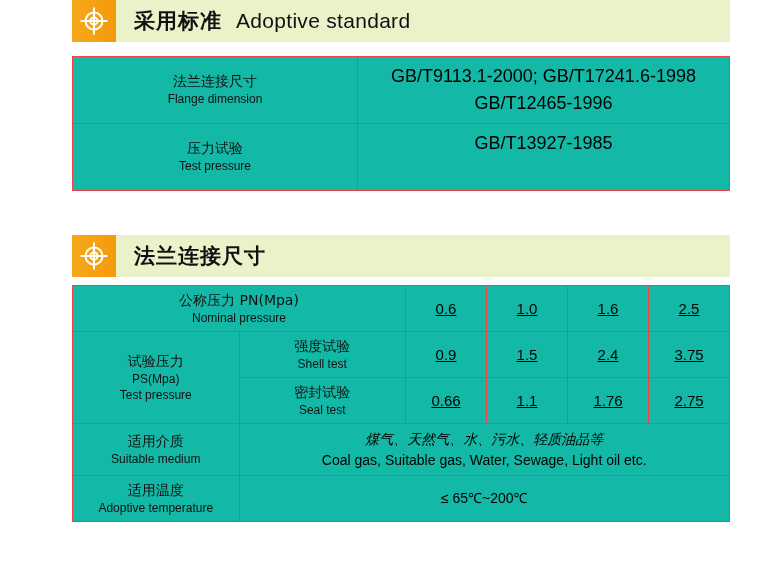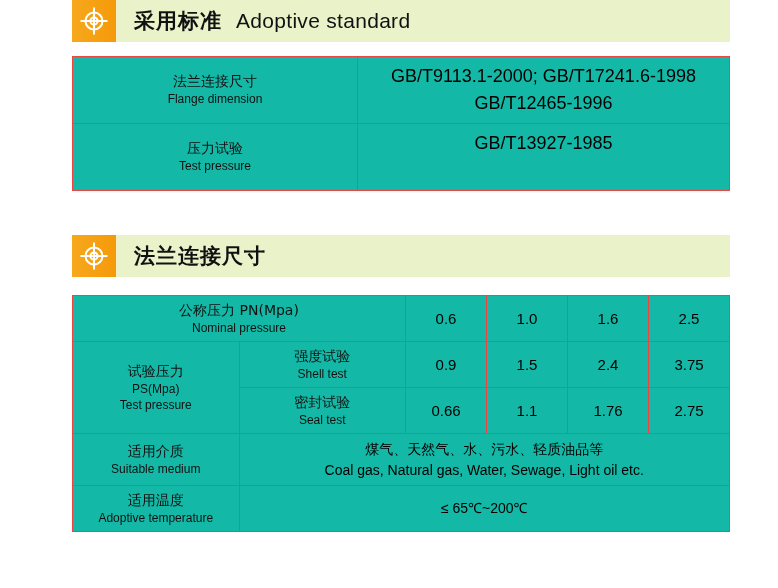--- a/index.html
+++ b/index.html
@@ -100,34 +100,36 @@
   }
 
   
   .std-table { margin-top: 14px; }
   .std-table td.label { width: 268px; }
   .std-table td.value { }
 
   .spacer-lg { height: 44px; }
 
   
-  .spec-table { margin-top: 18px; }
+  .spec-table { margin-top: 8px; }
   .spec-table td { padding: 5px 6px; }
   .spec-table .num {
     text-align: center;
     font-size: 15px;
+    text-decoration: underline;
   }
   .spec-table .wide-text {
     text-align: center;
     line-height: 1.45;
     font-size: 14px;
   }
   .spec-table .wide-text .cn {
     font-family: "DejaVu Sans", sans-serif;
     display: block;
+    font-style: italic;
   }
   .spec-table .wide-text .en {
     display: block;
   }
 
   .badge-svg { display: block; }
 </style>
 </head>
 <body>
 
@@ -238,21 +240,21 @@
       <td class="num">2.75</td>
     </tr>
 
     <tr>
       <td class="cell-two-line">
         <span class="cn">适用介质</span>
         <span class="en">Suitable medium</span>
       </td>
       <td colspan="5" class="wide-text">
         <span class="cn">煤气、天然气、水、污水、轻质油品等</span>
-        <span class="en">Coal gas, Natural gas, Water, Sewage, Light oil etc.</span>
+        <span class="en">Coal gas, Suitable gas, Water, Sewage, Light oil etc.</span>
       </td>
     </tr>
 
     <tr>
       <td class="cell-two-line">
         <span class="cn">适用温度</span>
         <span class="en">Adoptive temperature</span>
       </td>
       <td colspan="5" class="wide-text">
         <span class="en">≤ 65℃~200℃</span>

